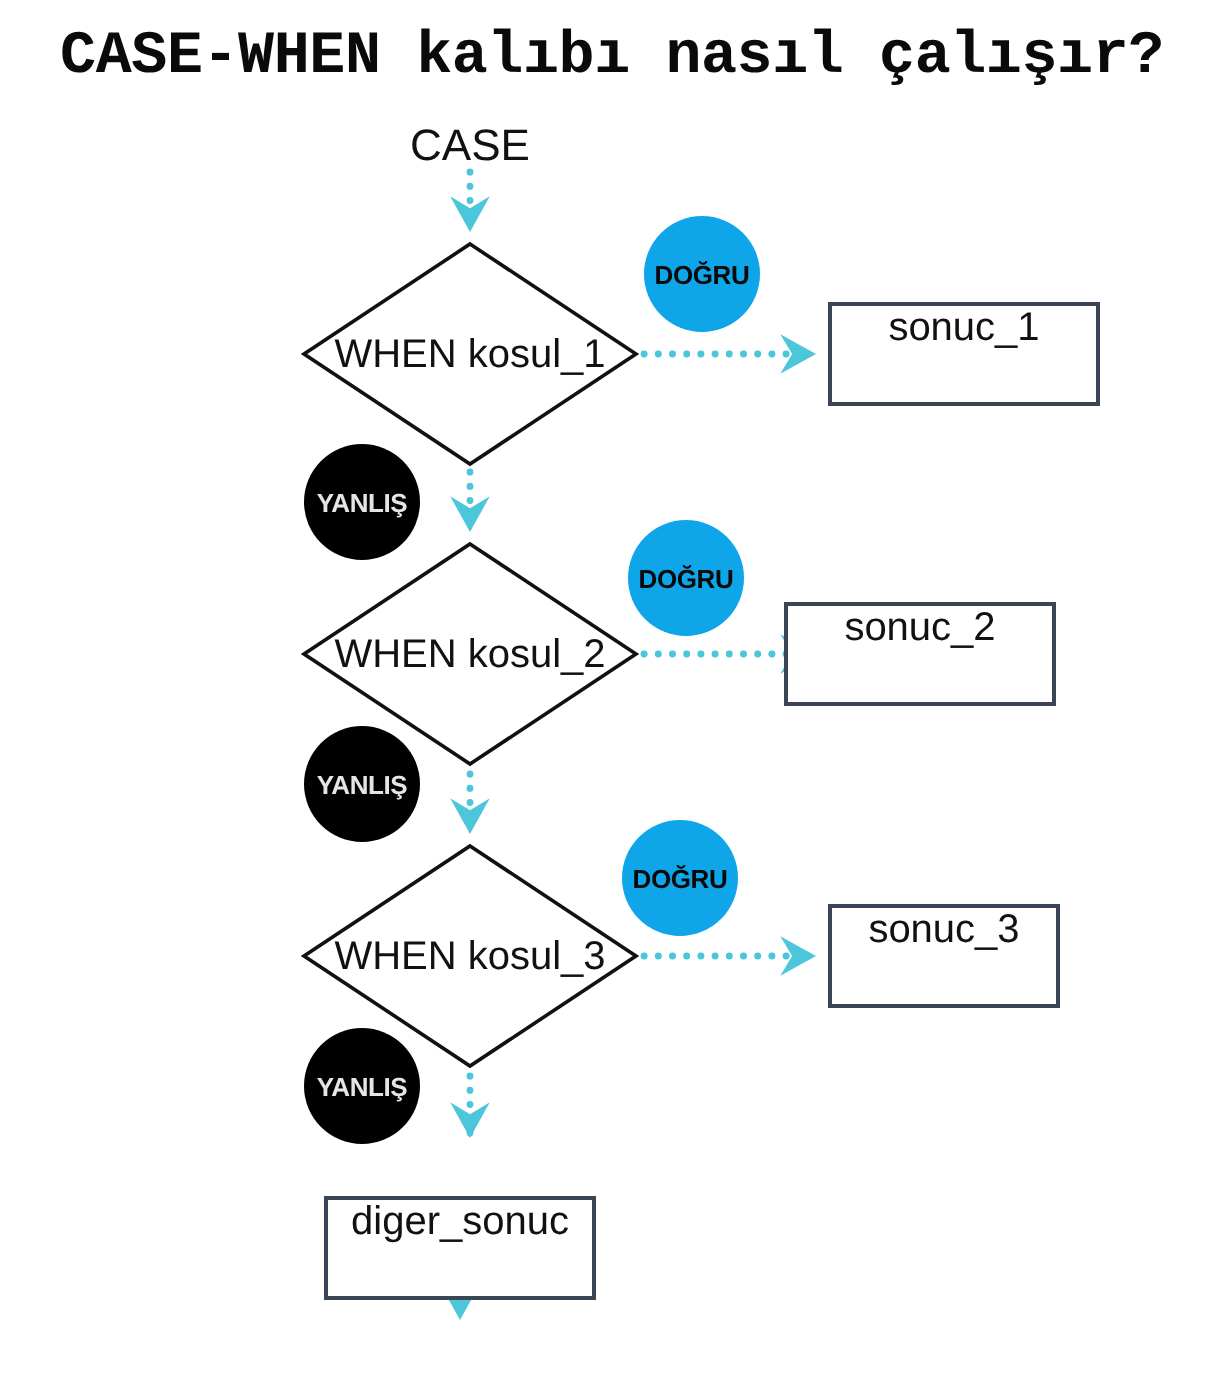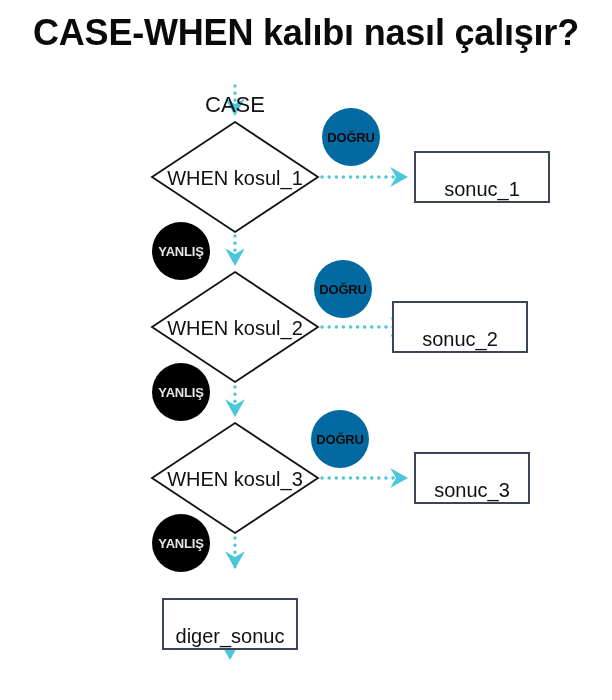--- a/index.html
+++ b/index.html
@@ -21,38 +21,37 @@
     inset: 0;
   }
 
   
   .title {
     position: absolute;
     left: 0;
     top: 12px;
     width: 612px;
     text-align: center;
-    font-family: Liberation Sans, sans-serif;
+    font-family: Liberation Mono, monospace;
     font-weight: bold;
-    font-size: 36px;
+    font-size: 30px;
     letter-spacing: -0.2px;
     color: #0a0a0a;
     white-space: nowrap;
   }
 
   
   .terminal-label {
     position: absolute;
     font-family: "Liberation Sans", sans-serif;
     font-size: 22px;
     font-weight: 400;
     color: #111111;
     text-align: center;
     white-space: nowrap;
-    margin-top: 32px;
   }
 
   
   #shape-layer {
     position: absolute;
     left: 0;
     top: 0;
     width: 612px;
     height: 700px;
     pointer-events: none;
@@ -70,21 +69,21 @@
     transform: translate(-50%, -50%);
   }
 
   
   .result-box {
     position: absolute;
     box-sizing: border-box;
     border: 2px solid #3a4556;
     background: #ffffff;
     display: flex;
-    align-items: flex-end;
+    align-items: flex-start;
     justify-content: center;
   }
   .result-box .box-label {
     font-family: "Liberation Sans", sans-serif;
     font-size: 20px;
     font-weight: 400;
     color: #111111;
     white-space: nowrap;
   }
 
@@ -98,21 +97,21 @@
     box-sizing: border-box;
   }
   .badge .badge-label {
     font-family: "Liberation Sans", sans-serif;
     font-weight: bold;
     font-size: 13px;
     letter-spacing: -0.2px;
     white-space: nowrap;
   }
   .badge.badge-true {
-    background: #0369a1;
+    background: #0ea5e9;
     justify-content: center;
   }
   .badge.badge-true .badge-label {
     color: #0a0a0a;
   }
   .badge.badge-false {
     background: #000000;
   }
   .badge.badge-false .badge-label {
     color: #e5e5e5;

